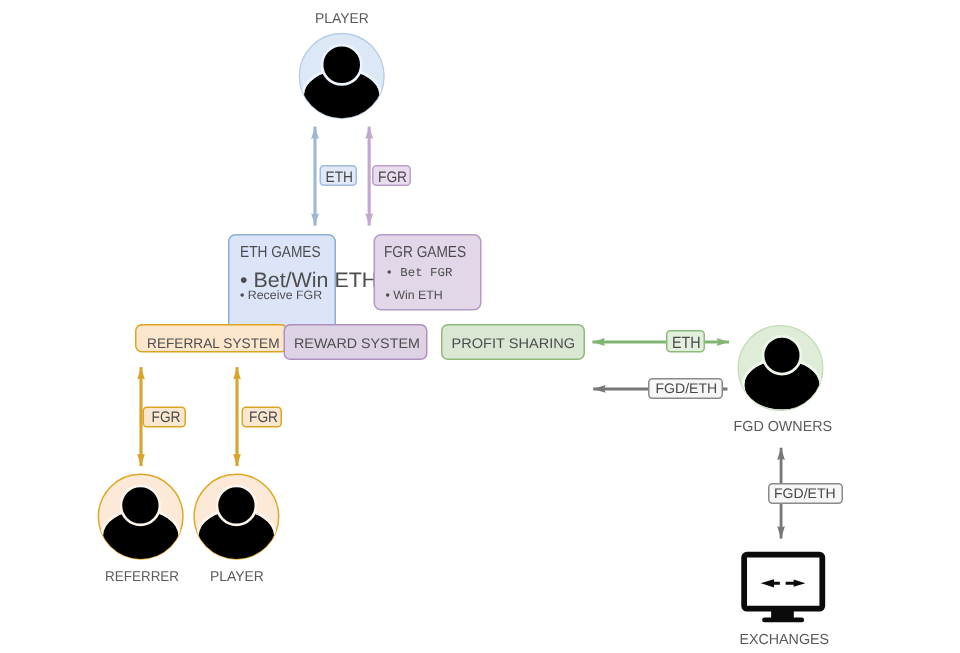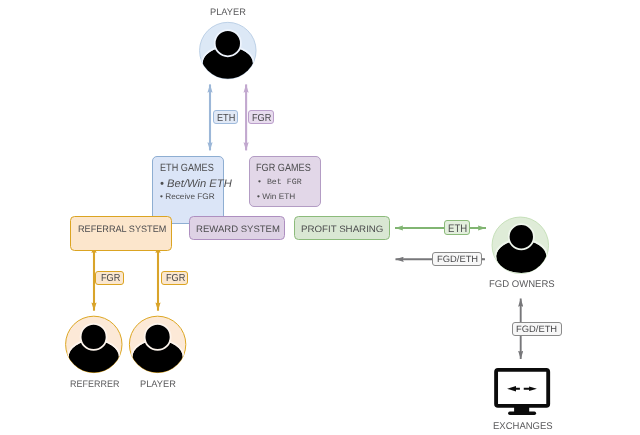--- a/index.html
+++ b/index.html
@@ -120,31 +120,31 @@
       <rect x="496.1" y="369.8" width="52.1" height="36" rx="1.9" ry="1.9" fill="none" stroke="#0b0b0b" stroke-width="3.85"></rect>
       <rect x="514.1" y="406.0" width="15.1" height="8.0" fill="#0b0b0b"></rect>
       <rect x="508.1" y="411.6" width="28" height="3.3" rx="1.65" ry="1.65" fill="#0b0b0b"></rect>
       <path d="M507.1 388.8 L516.0 386.1 L516.0 387.8 L519.9 387.8 L519.9 389.8 L516.0 389.8 L516.0 391.6 Z" fill="#0b0b0b"></path>
       <path d="M536.9 388.8 L529.1 386.4 L529.1 387.8 L523.75 387.8 L523.75 389.8 L529.1 389.8 L529.1 391.1 Z" fill="#0b0b0b"></path>
     </g>
   </svg>
 
   <div class="box games" style="left:152px;top:156.4px;width:71.6px;height:68px;background:#dbe5f7;border-color:#8eaed2;">
     <span class="bt" style="left:6.6px;top:5.2px;font-size:10.56px;transform:scaleX(0.865);">ETH GAMES</span>
-    <span class="bl" style="left:6.5px;top:21.9px;font-size:11px;transform:scaleX(1.02);font-style:italic;">• Bet/Win ETH</span>
+    <span class="bl" style="left:6.5px;top:21.9px;font-size:14px;transform:scaleX(1.02);">• Bet/Win ETH</span>
     <span class="bl" style="left:6.5px;top:35.7px;font-size:8.1px;transform:scaleX(1.02);">• Receive FGR</span>
   </div>
 
   <div class="box games" style="left:232px;top:156.4px;width:71.9px;height:51.0px;background:#e2d7e8;border-color:#b39cc4;margin-left:17px;">
     <span class="bt" style="left:6.1px;top:5.2px;font-size:10.56px;transform:scaleX(0.865);">FGR GAMES</span>
     <span class="bl" style="left:6.5px;top:21.9px;font-size:8.1px;transform:scaleX(1.02);font-family:Liberation Mono, monospace;">• Bet FGR</span>
     <span class="bl" style="left:6.5px;top:35.7px;font-size:8.1px;transform:scaleX(1.02);">• Win ETH</span>
   </div>
 
-  <div class="box rowbox" style="left:70px;top:216.3px;width:102px;height:35px;background:#fce6cc;border-color:#dba422;">
+  <div class="box rowbox" style="left:90px;top:216.3px;width:102px;height:19px;background:#fce6cc;border-color:#dba422;">
     <span class="bt" style="left:6.5px;top:7.3px;font-size:9.3px;transform:scaleX(0.981);">REFERRAL SYSTEM</span>
   </div>
 
   <div class="box rowbox" style="left:188.8px;top:216.3px;width:96.4px;height:23.4px;background:#ded2e5;border-color:#ae8fc0;">
     <span class="bt" style="left:6.7px;top:7.3px;font-size:9.3px;transform:scaleX(1.026);">REWARD SYSTEM</span>
   </div>
 
   <div class="box rowbox" style="left:293.8px;top:216.3px;width:96px;height:23.4px;background:#d9e7d3;border-color:#8cbb7b;">
     <span class="bt" style="left:6.4px;top:7.3px;font-size:9.3px;transform:scaleX(1.045);">PROFIT SHARING</span>
   </div>

